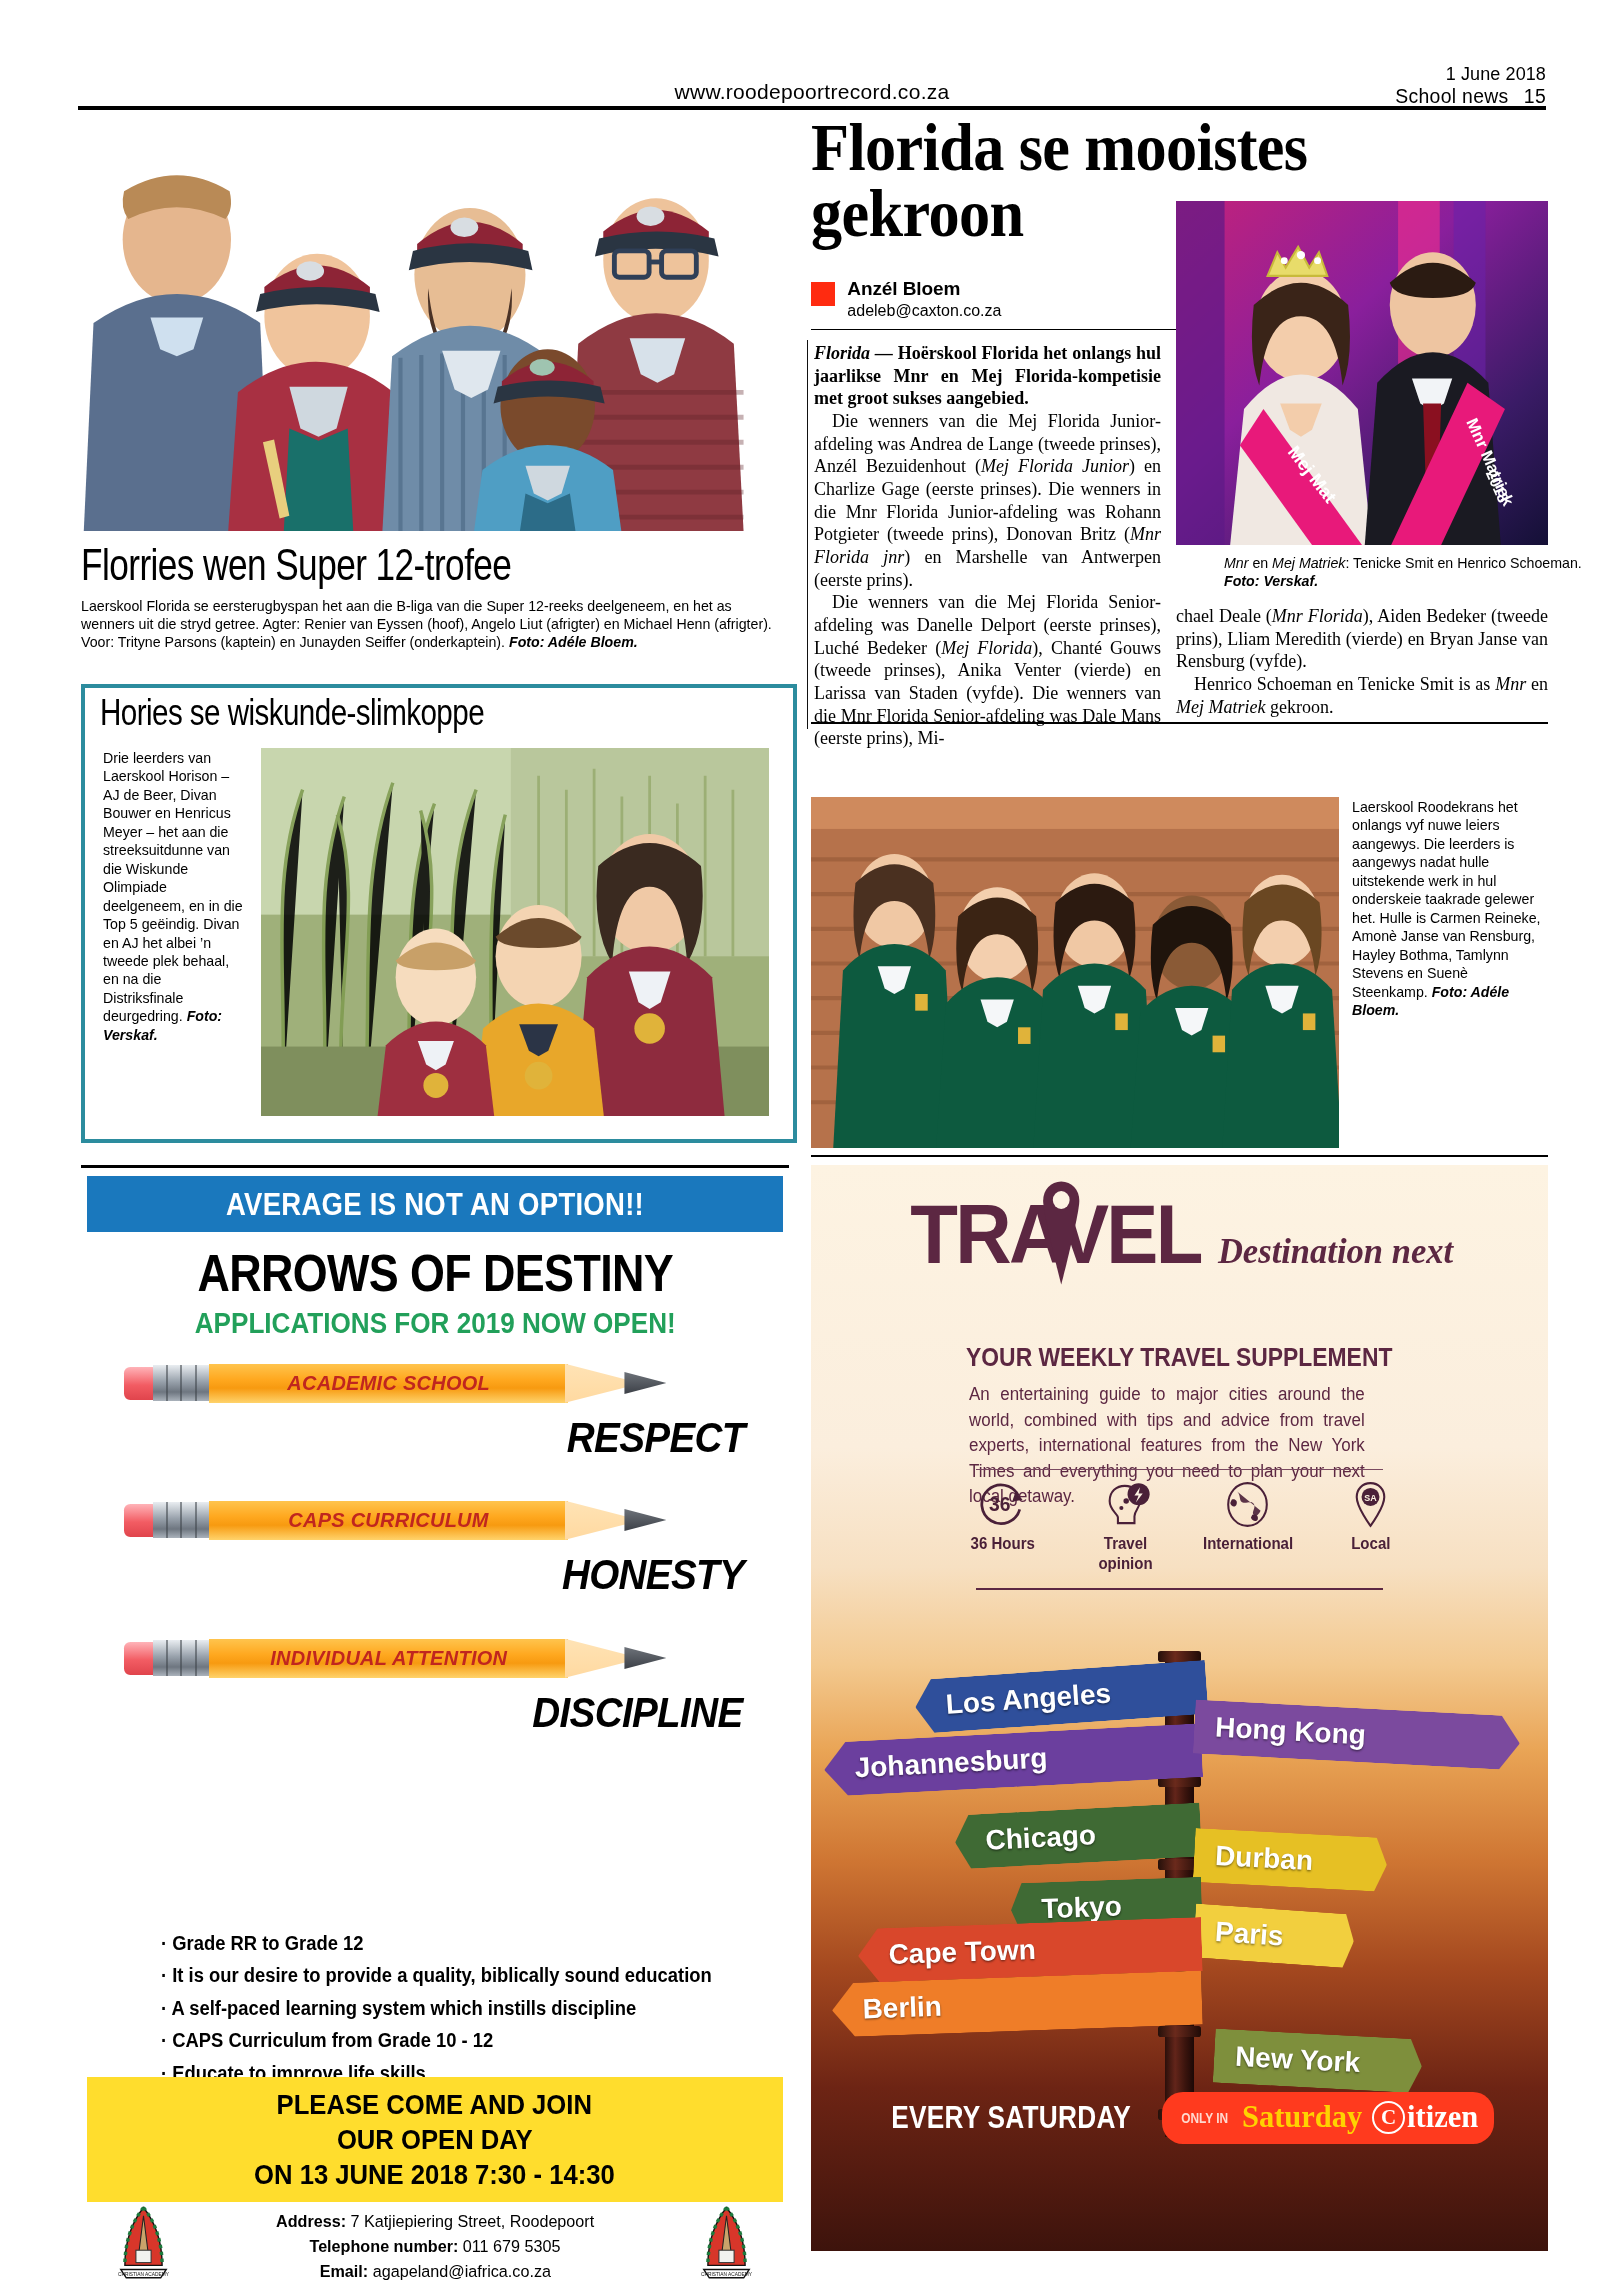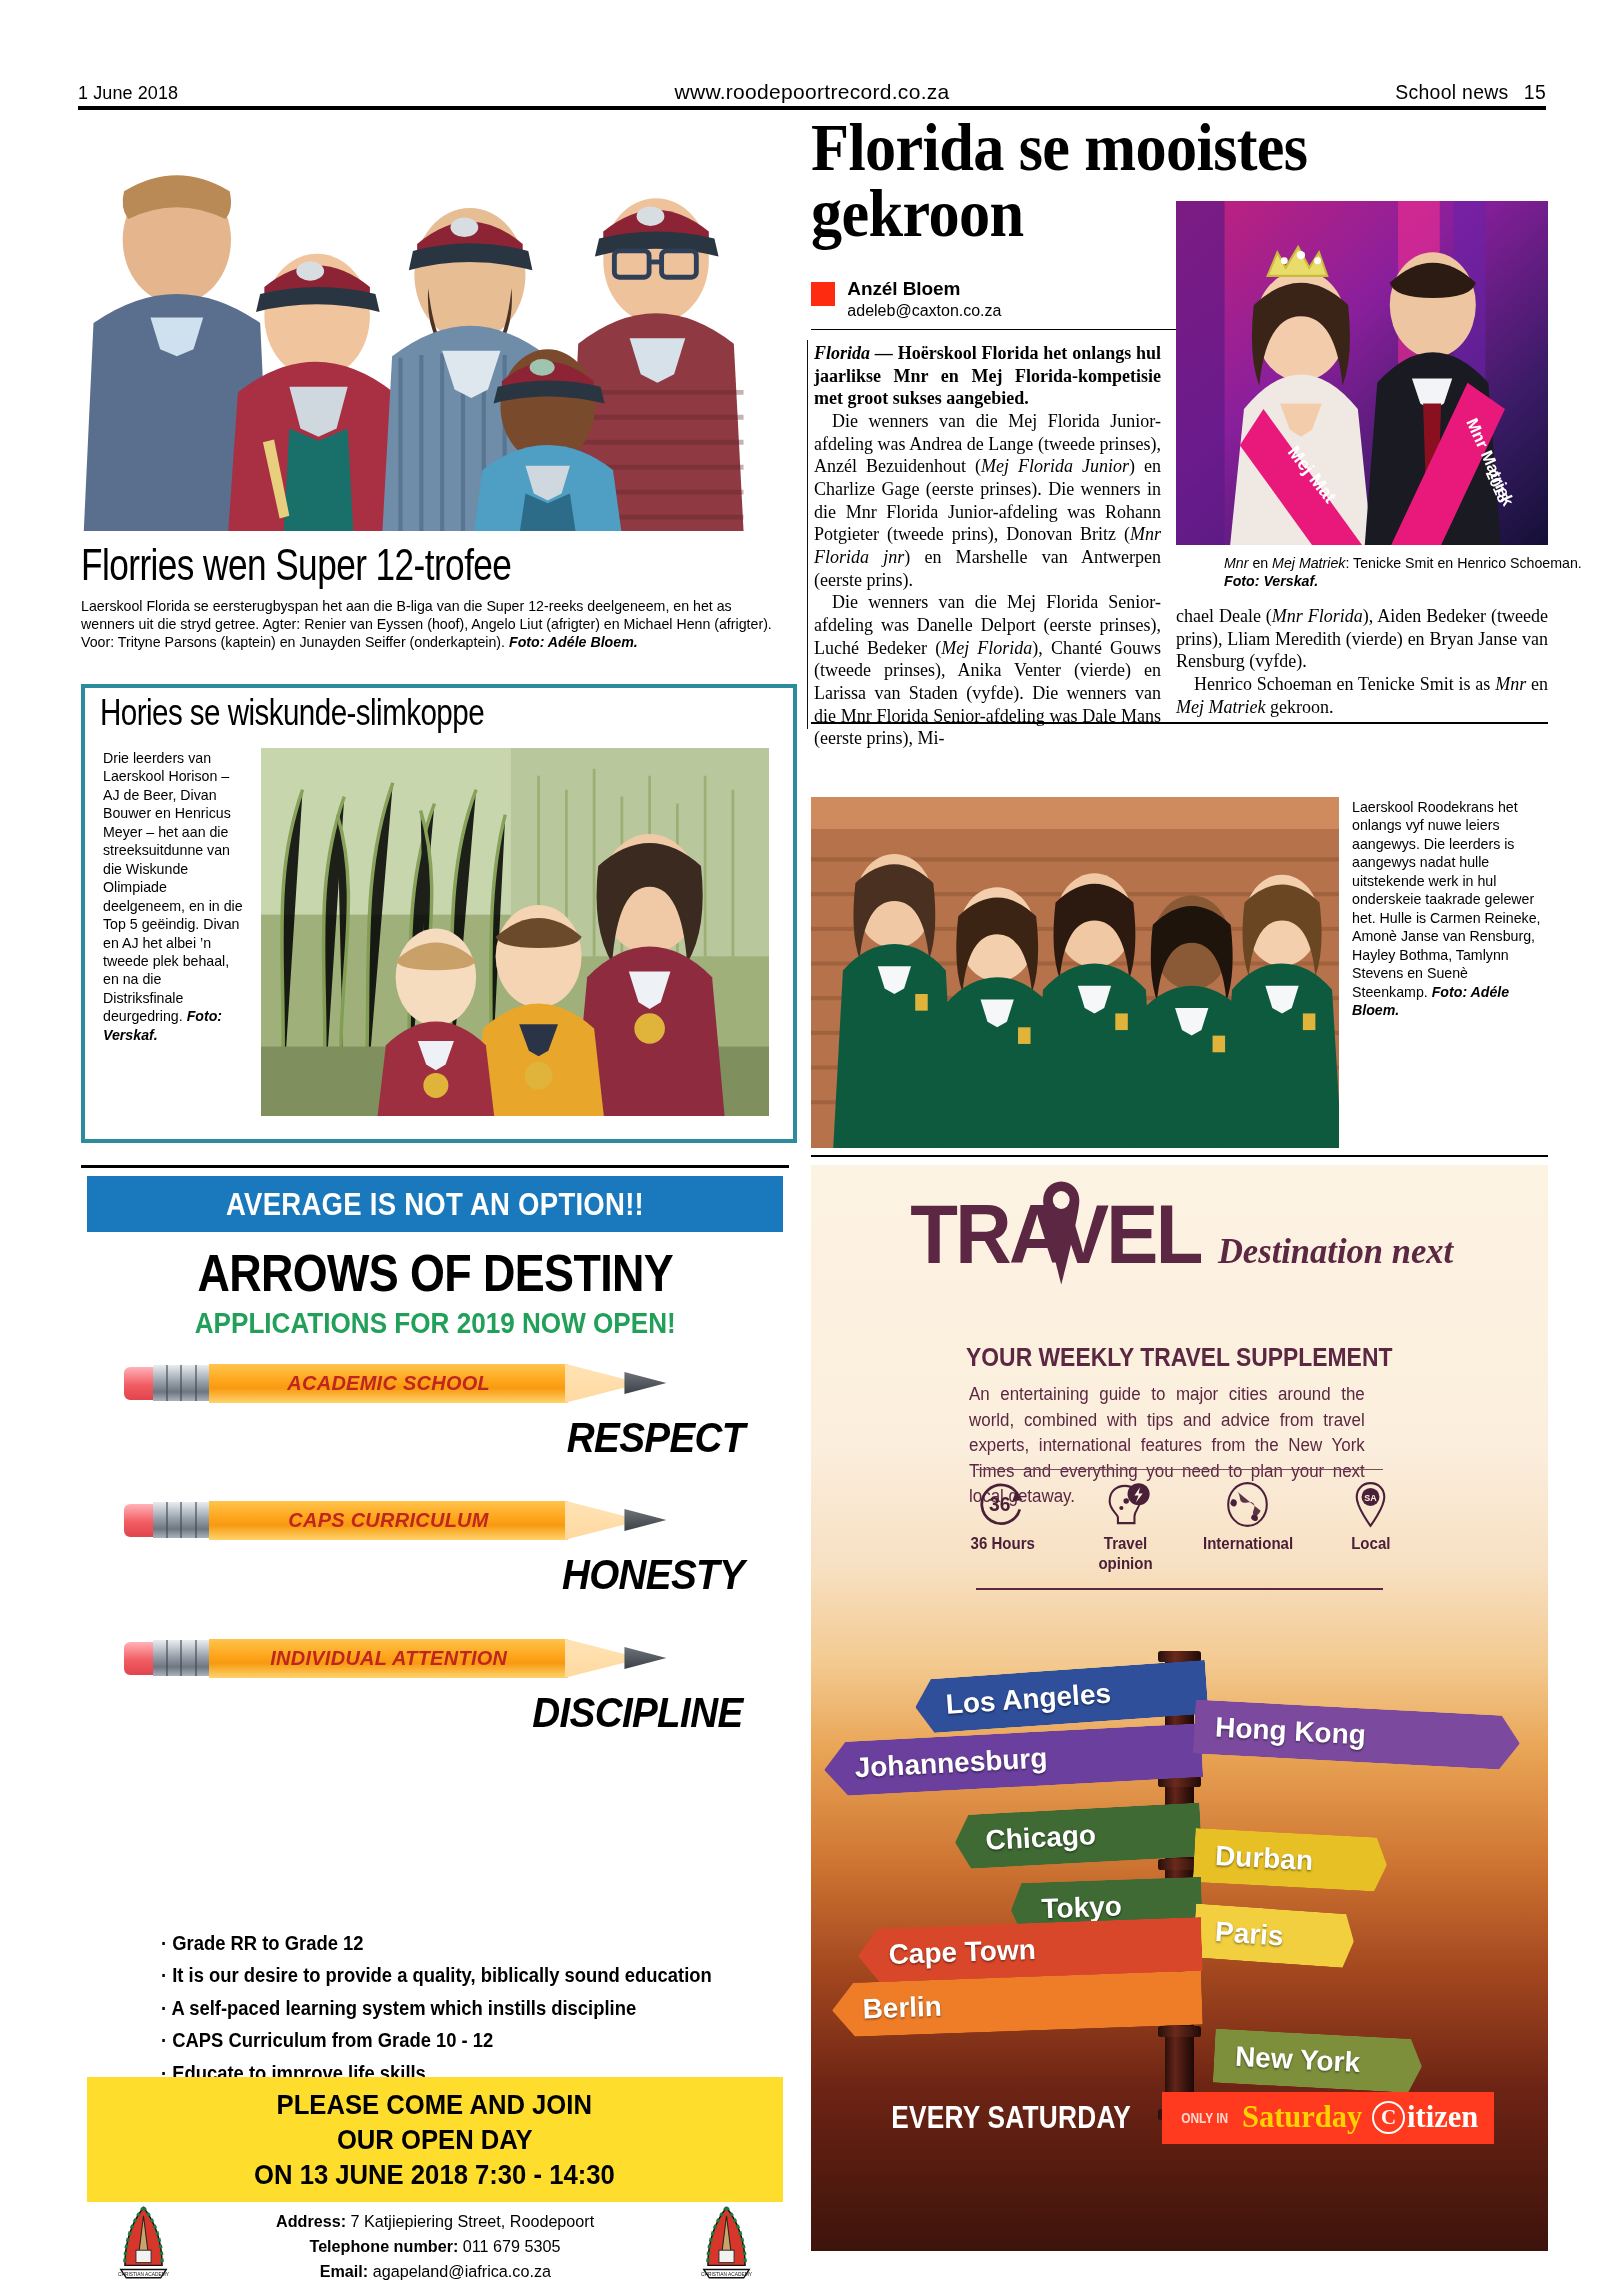--- a/index.html
+++ b/index.html
@@ -1,20 +1,20 @@
 <!DOCTYPE html>
 <html style="font-size:11px"><head>
 <meta charset="utf-8">
 <style>
   html,body{margin:0;padding:0;background:#fff;}
   body{width:1624px;height:2295px;font-family:"Liberation Sans",sans-serif;color:#000;position:relative;overflow:hidden;}
   .page{position:absolute;inset:0;}
 
   
-  .masthead{position:absolute;left:78px;top:64px;width:1468px;height:40px;display:flex;align-items:flex-end;justify-content:space-between;}
+  .masthead{position:absolute;left:78px;top:64px;width:1468px;height:40px;display:flex;align-items:flex-end;justify-content:space-between;flex-direction:column;}
   .mh-date{font-size:18px;letter-spacing:0.1px;}
   .mh-url{font-size:21px;letter-spacing:0.3px;position:absolute;left:50%;transform:translateX(-50%);bottom:0;}
   .mh-right{font-size:19.4px;letter-spacing:0.3px;}
   .mh-right .pg{margin-left:15.3px;}
   .mh-rule{position:absolute;left:78px;top:106px;width:1468px;height:3.5px;background:#000;}
 
   
   .hl{font-family:"Liberation Sans",sans-serif;font-weight:400;line-height:.97;letter-spacing:-0.7px;
       transform:scaleX(.80);transform-origin:left center;white-space:nowrap;}
   .cap{font-size:14.2px;line-height:1.28;}
@@ -132,21 +132,21 @@
   .signpost{position:absolute;left:0;top:486px;width:737px;height:486px;}
   .pole{position:absolute;left:354px;top:0;width:29px;height:486px;background:linear-gradient(90deg,#2a0f0a,#63251a 35%,#3a140d 70%,#1c0806);}
   .pole .knob{position:absolute;left:-7px;width:43px;height:11px;background:linear-gradient(90deg,#25100a,#6b2a1c 40%,#200b07);border-radius:2.8px;}
   .sign{position:absolute;height:54px;display:flex;align-items:center;color:#fff;
         font-weight:bold;font-size:28px;text-shadow:0 1.4px 2.1px rgba(0,0,0,.45);overflow:hidden;}
   .sign.l{clip-path:polygon(6% 0,100% 0,100% 100%,6% 100%,0 50%);justify-content:flex-start;padding-left:30.5px;box-sizing:border-box;}
   .sign.r{clip-path:polygon(0 0,94% 0,100% 50%,94% 100%,0 100%);justify-content:flex-start;padding-left:21px;box-sizing:border-box;}
 
   .ad2 .every{position:absolute;left:0;top:927px;width:737px;display:flex;align-items:center;justify-content:center;gap:4px;}
   .ad2 .every .es{color:#fff;font-size:32px;font-weight:bold;transform:scaleX(.82);letter-spacing:0.3px;}
-  .citizen{background:#ff3a1e;padding:8.3px 15.3px;display:flex;align-items:center;gap:9.7px;}
+  .citizen{background:#ff3a1e;padding:8.3px 15.3px;display:flex;align-items:center;gap:9.7px;border-radius:21px;}
   .citizen .oi{color:#ffd9cf;font-size:14px;font-weight:bold;transform:scaleX(.85);}
   .citizen .sat{color:#ffd200;font-family:"Liberation Serif",serif;font-weight:bold;font-size:30.5px;}
   .citizen .cz{color:#fff;font-family:"Liberation Serif",serif;font-weight:bold;font-size:30.5px;display:flex;align-items:center;}
   .citizen .cz .ring{width:29px;height:29px;border:2.8px solid #fff;border-radius:50%;display:flex;
       align-items:center;justify-content:center;font-size:21px;margin-right:2.1px;}
 </style>
 </head>
 <body>
 
 <div class="page">

